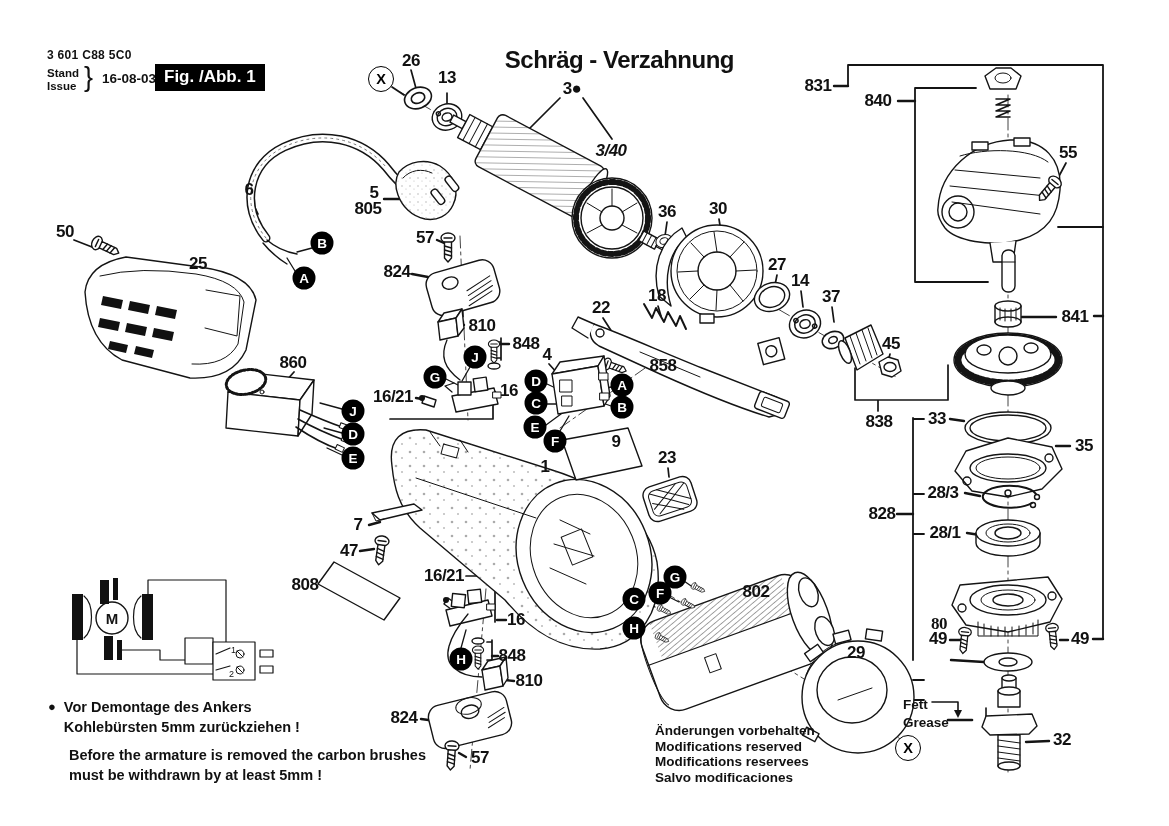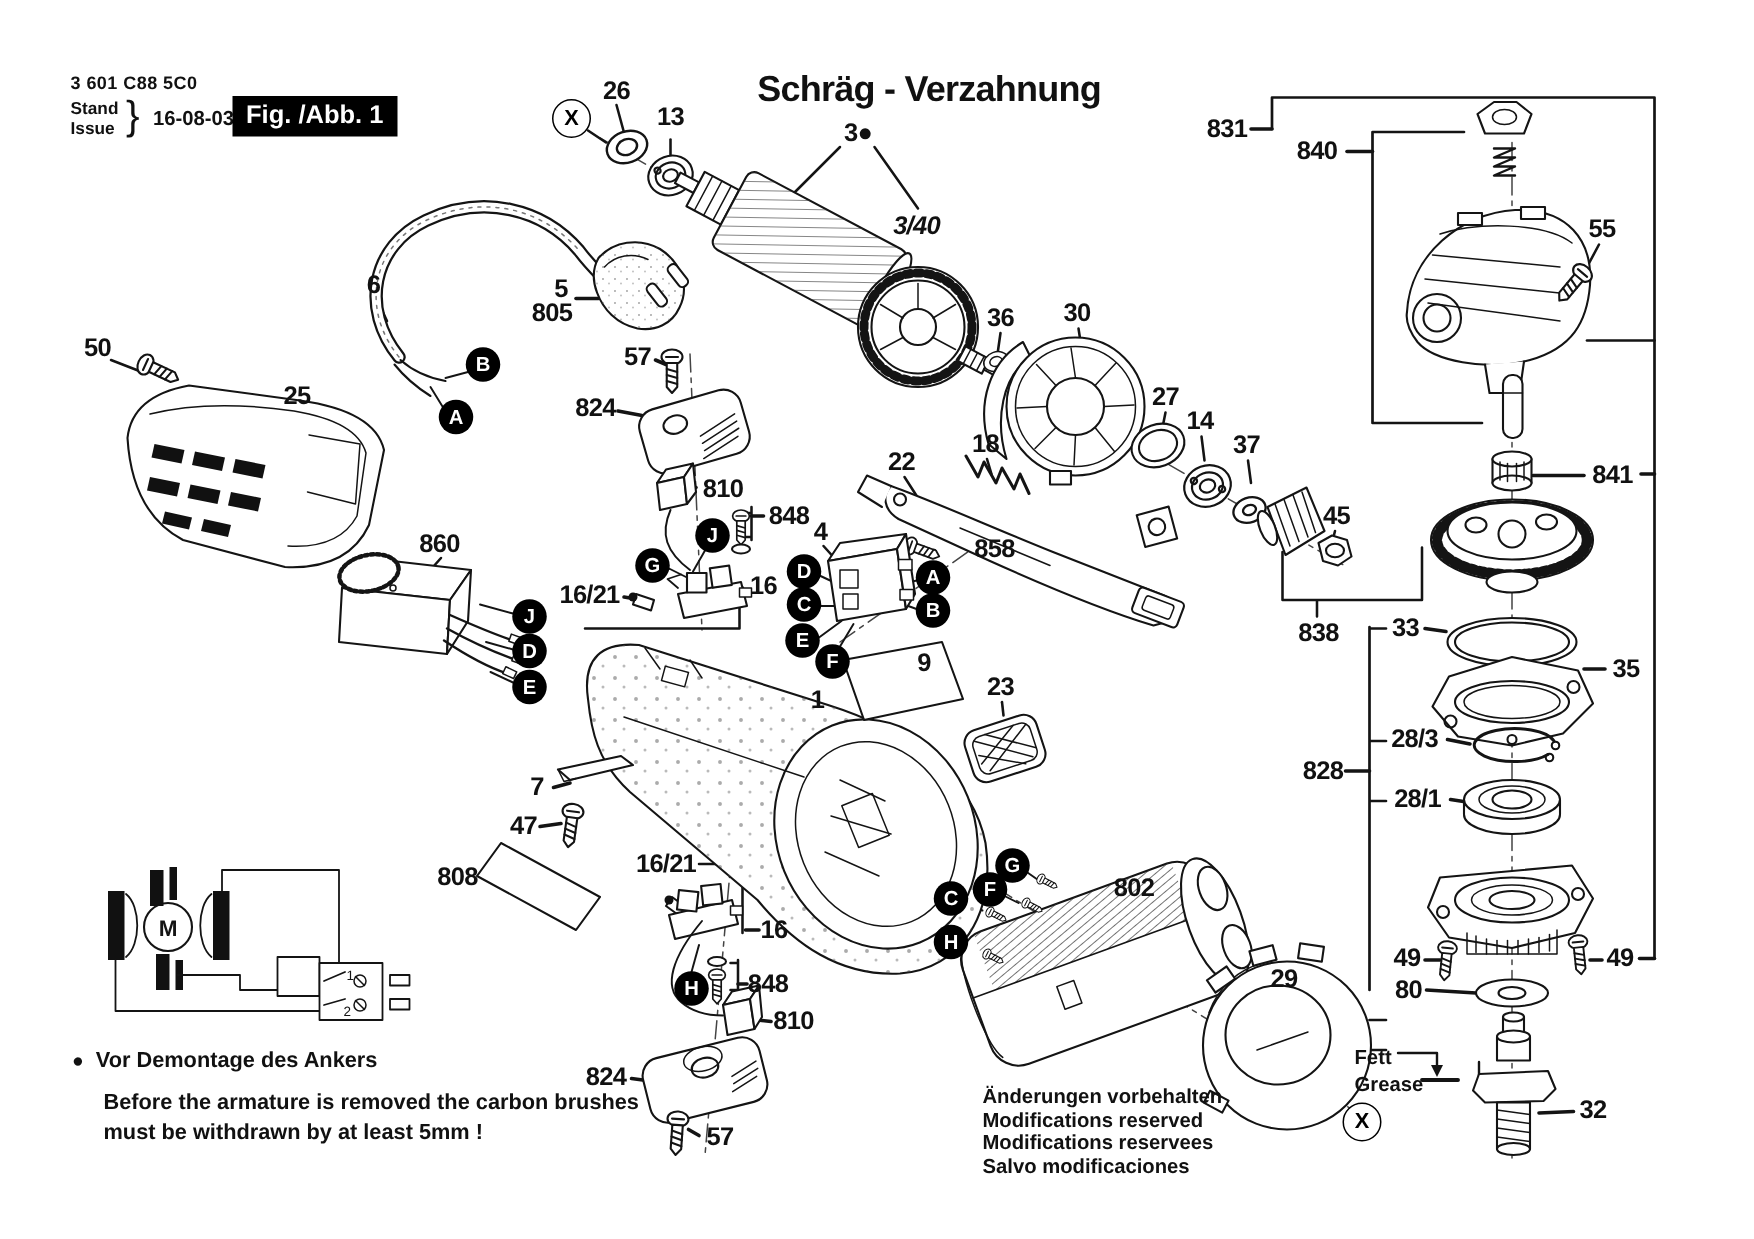--- a/index.html
+++ b/index.html
@@ -603,20 +603,21 @@
   <div class="abs" id="brace">}</div>
   <div class="abs" id="date">16-08-03</div>
   <div class="abs" id="figure-box">Fig. /Abb. 1</div>
   <div class="abs" id="title">Schräg - Verzahnung</div>
 
   <div class="abs" id="notes">
     <div class="row">
       <span class="bullet">●</span>
       <div>
           <div>Vor Demontage des Ankers</div>
+          <div>Kohlebürsten 5mm zurückziehen !</div>
         </div>
     </div>
     <div class="en">
         <div>Before the armature is removed the carbon brushes</div>
         <div>must be withdrawn by at least 5mm !</div>
       </div>
   </div>
 
   <div class="abs" id="modifications-note">
       <div>Änderungen vorbehalten</div>
@@ -661,21 +662,21 @@
       <div class="plabel" style="left: 1075px; top: 317px;">841</div>
       <div class="plabel" style="left: 891px; top: 344px;">45</div>
       <div class="plabel" style="left: 879px; top: 422px;">838</div>
       <div class="plabel" style="left: 937px; top: 419px;">33</div>
       <div class="plabel" style="left: 1084px; top: 446px;">35</div>
       <div class="plabel" style="left: 943px; top: 493px;">28/3</div>
       <div class="plabel" style="left: 882px; top: 514px;">828</div>
       <div class="plabel" style="left: 945px; top: 533px;">28/1</div>
       <div class="plabel" style="left: 938px; top: 639px;">49</div>
       <div class="plabel" style="left: 1080px; top: 639px;">49</div>
-      <div class="plabel" style="left: 939px; top: 660px;">80</div>
+      <div class="plabel" style="left: 939px; top: 624px; font-family: Liberation Serif, serif;">80</div>
       <div class="plabel" style="left: 856px; top: 653px;">29</div>
       <div class="plabel" style="left: 1062px; top: 740px;">32</div>
       <div class="plabel" style="left: 756px; top: 592px;">802</div>
       <div class="plabel" style="left: 305px; top: 585px;">808</div>
       <div class="plabel" style="left: 358px; top: 525px;">7</div>
       <div class="plabel" style="left: 349px; top: 551px;">47</div>
       <div class="plabel" style="left: 293px; top: 363px;">860</div>
       <div class="plabel" style="left: 444px; top: 576px;">16/21</div>
       <div class="plabel" style="left: 516px; top: 620px;">16</div>
       <div class="plabel" style="left: 512px; top: 656px;">848</div>

